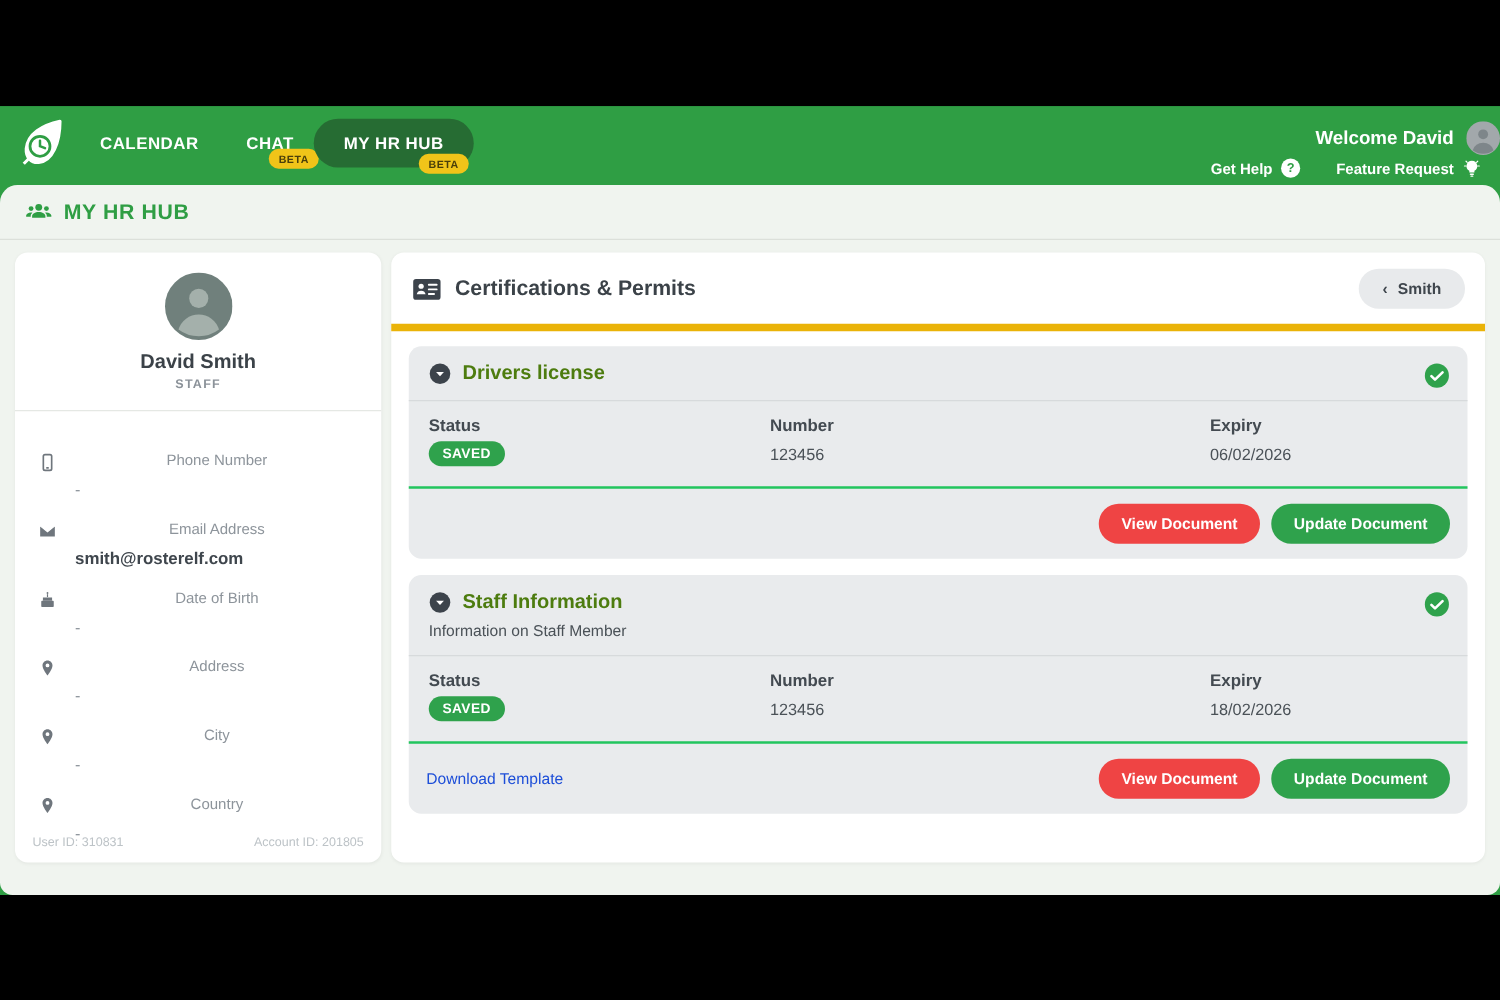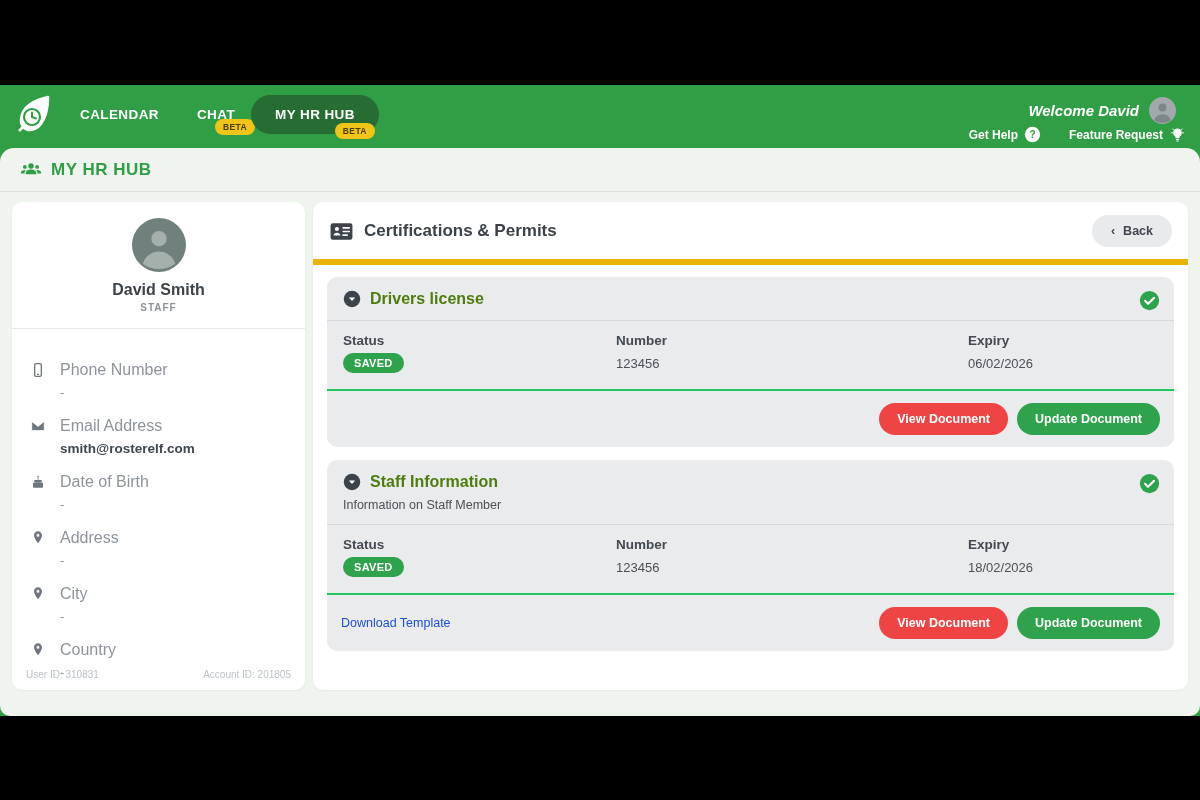--- a/index.html
+++ b/index.html
@@ -9,21 +9,21 @@
   
   .app-header { position:relative; height:63px; background:#2f9e44; }
   .nav-row { display:flex; align-items:center; height:50px; padding-left:8px; }
   .logo { width:40px; height:40px; margin:8px 6px 0 6px; cursor:pointer; }
   .nav-item { position:relative; color:#fff; font-weight:bold; font-size:13.5px; letter-spacing:.4px; margin-left:38px; margin-top:8px; cursor:pointer; }
   .nav-item.first { margin-left:20px; }
   .nav-pill { position:relative; background:#266c33; border-radius:20px; padding:12px 24px; color:#fff; font-weight:bold; font-size:13.5px; letter-spacing:.4px; margin-left:16px; margin-top:8px; cursor:pointer; }
   .beta-badge { position:absolute; background:#f0c419; color:#4a3f0a; font-size:8.5px; font-weight:bold; letter-spacing:.4px; padding:3px 8px; border-radius:9px; }
   .beta-chat { right:-20px; bottom:-13px; }
   .beta-pill { right:4px; bottom:-5px; }
-  .welcome-row { position:absolute; top:12px; right:24px; display:flex; align-items:center; gap:10px;font-style:italic; }
+  .welcome-row { position:absolute; top:12px; right:0; display:flex; align-items:center; gap:10px; }
   .welcome-text { color:#fff; font-size:15px; font-weight:600; }
   .avatar-sm { width:27px; height:27px; border-radius:50%; }
   .utility-row { position:absolute; bottom:5px; right:14px; display:flex; gap:28px; align-items:center; }
   .utility-item { display:flex; align-items:center; gap:6px; color:#fff; font-size:12px; font-weight:bold; cursor:pointer; }
 
   
   .wrapper { position:absolute; top:63px; left:0; width:1200px; height:568px; background:#f0f4ef; border-radius:14px 14px 10px 10px; overflow:hidden; }
   .page-titlebar { height:44px; display:flex; align-items:center; gap:9px; padding:0 20px; border-bottom:1px solid #dce0da; }
   .page-title { color:#2f9e44; font-weight:800; font-size:17px; letter-spacing:.5px; }
 
@@ -32,21 +32,21 @@
   
   .sidebar-card { width:293px; height:488px; background:#fff; border-radius:10px; position:relative; box-shadow:0 1px 3px rgba(0,0,0,.05); }
   .profile { text-align:center; padding:16px 0 15px; border-bottom:1px solid #e5e8e4; }
   .avatar-lg { width:54px; height:54px; border-radius:50%; margin:0 auto; }
   .profile-name { font-size:16px; color:#3b4248; font-weight:600; margin-top:9px; }
   .profile-role { font-size:10px; color:#8b9299; font-weight:bold; letter-spacing:1px; margin-top:3px; }
   .personal { padding:15px 18px 0; }
   .personal-heading { display:flex; align-items:center; gap:9px; font-size:16.5px; color:#3b4248; font-weight:600; }
   .field { display:grid; grid-template-columns:19px 1fr; column-gap:11px; margin-top:17px; }
   .field-icon { color:#6f767d; margin-top:1px; }
-  .field-label { color:#8d949b; font-size:16px; }
+  .field-label { color:#8d949b; font-size:12px;text-align:center; }
   .field-value { grid-column:2; color:#8d949b; font-size:13px; margin-top:6px; }
   .field-value.filled { color:#3f464d; font-weight:600; font-size:13.5px; }
   .sidebar-footer { position:absolute; bottom:0; left:0; right:0; display:flex; justify-content:space-between; padding:10px 14px; font-size:10px; color:#bdc3c7; }
 
   
   .main-card { flex:1; height:488px; background:#fff; border-radius:10px; box-shadow:0 1px 3px rgba(0,0,0,.05); }
   .main-header { display:flex; align-items:center; padding:13px 16px 12px; border-bottom:6px solid #eab308; }
   .main-title { font-size:17px; color:#3b4248; font-weight:600; margin-left:10px; }
   .back-btn { margin-left:auto; background:#e8eaec; border:none; border-radius:17px; padding:9px 19px; font-size:12.5px; color:#3f464d; font-weight:600; display:flex; align-items:center; gap:8px; cursor:pointer; font-family:inherit; }
   .main-body { padding:12px 14px; }
@@ -252,21 +252,21 @@
               <g stroke="#fff" stroke-width="1.5" stroke-linecap="round">
                 <line x1="13.5" y1="8.5" x2="19.5" y2="8.5"></line>
                 <line x1="13.5" y1="12" x2="19.5" y2="12"></line>
                 <line x1="13.5" y1="15.5" x2="17.5" y2="15.5"></line>
               </g>
             </svg>
           </span>
           <span class="main-title">Certifications &amp; Permits</span>
           <button class="back-btn">
             <span>‹</span>
-            <span>Back</span>
+            <span>Smith</span>
           </button>
         </div>
 
         <div class="main-body">
 
           <div class="section">
             <div class="section-header">
               <div class="section-title-row">
                 <span>
                   <svg viewBox="0 0 24 24" width="18" height="18">

